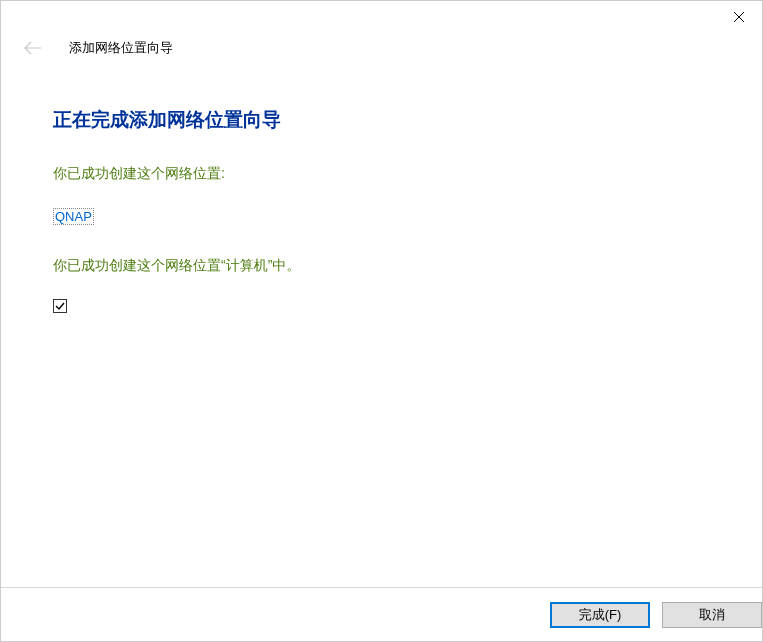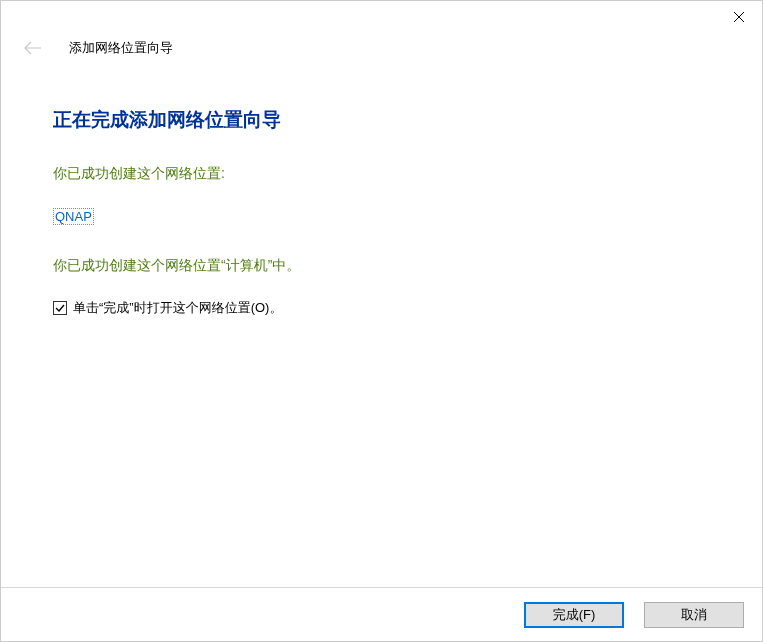--- a/index.html
+++ b/index.html
@@ -101,22 +101,21 @@
     .footer {
       position: absolute;
       bottom: 0;
       left: 0;
       right: 0;
       height: 54px;
       border-top: 1px solid #d8d8d8;
       display: flex;
       justify-content: flex-end;
       align-items: center;
-      padding-right: 18px;
-      gap: 20px;
+      gap: 12px;
     }
     .btn {
       min-width: 100px;
       height: 26px;
       border: 1px solid #adadad;
       background: #e1e1e1;
       font-size: 13px;
       font-family: inherit;
       cursor: pointer;
       padding: 0 12px;
@@ -157,20 +156,19 @@
   <a class="link">QNAP</a>
 
   <p class="body-text">你已成功创建这个网络位置“计算机”中。</p>
 
   <div class="checkbox-row">
     <span class="checkbox">
       <svg viewBox="0 0 12 12">
         <path d="M2 6 L5 9 L10 3" stroke="#000" stroke-width="1.4" fill="none"></path>
       </svg>
     </span>
-    <span>单击“完成”时打开这个网络位置(O)。</span>
   </div>
 </div>
 
 <div class="footer">
   <button class="btn primary">完成(F)</button>
   <button class="btn">取消</button>
 </div>
 
 </body></html>

